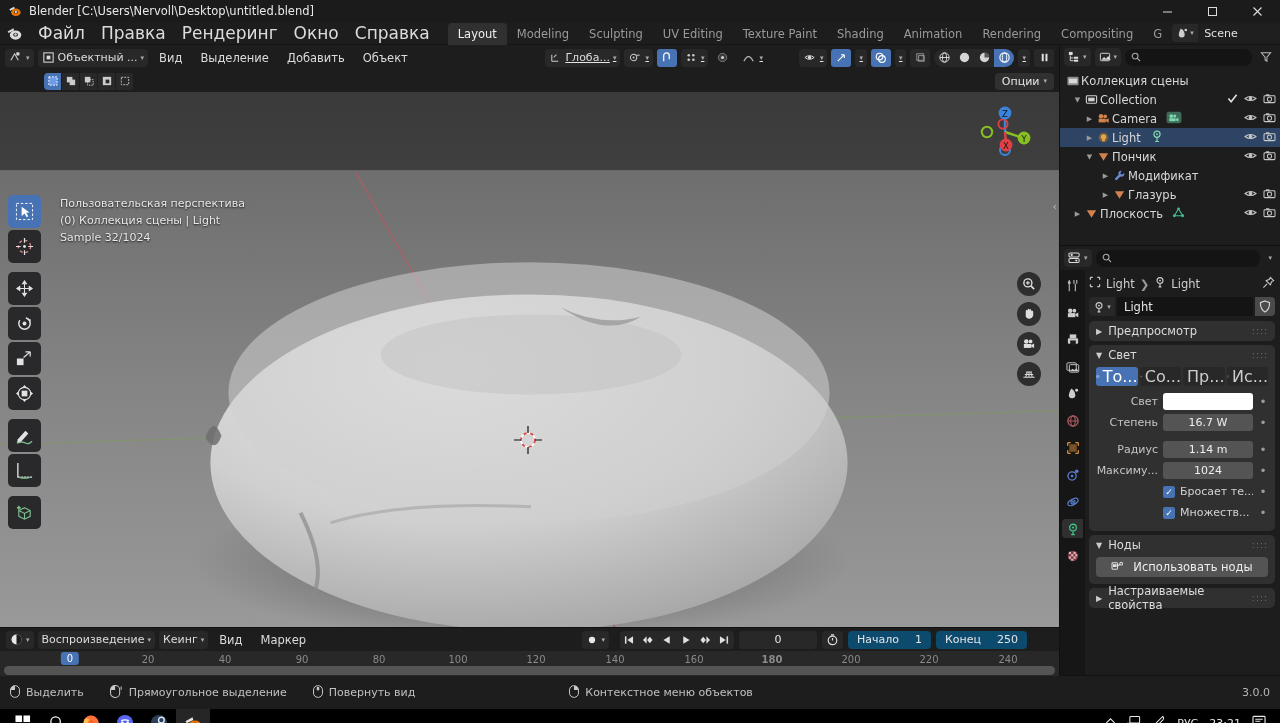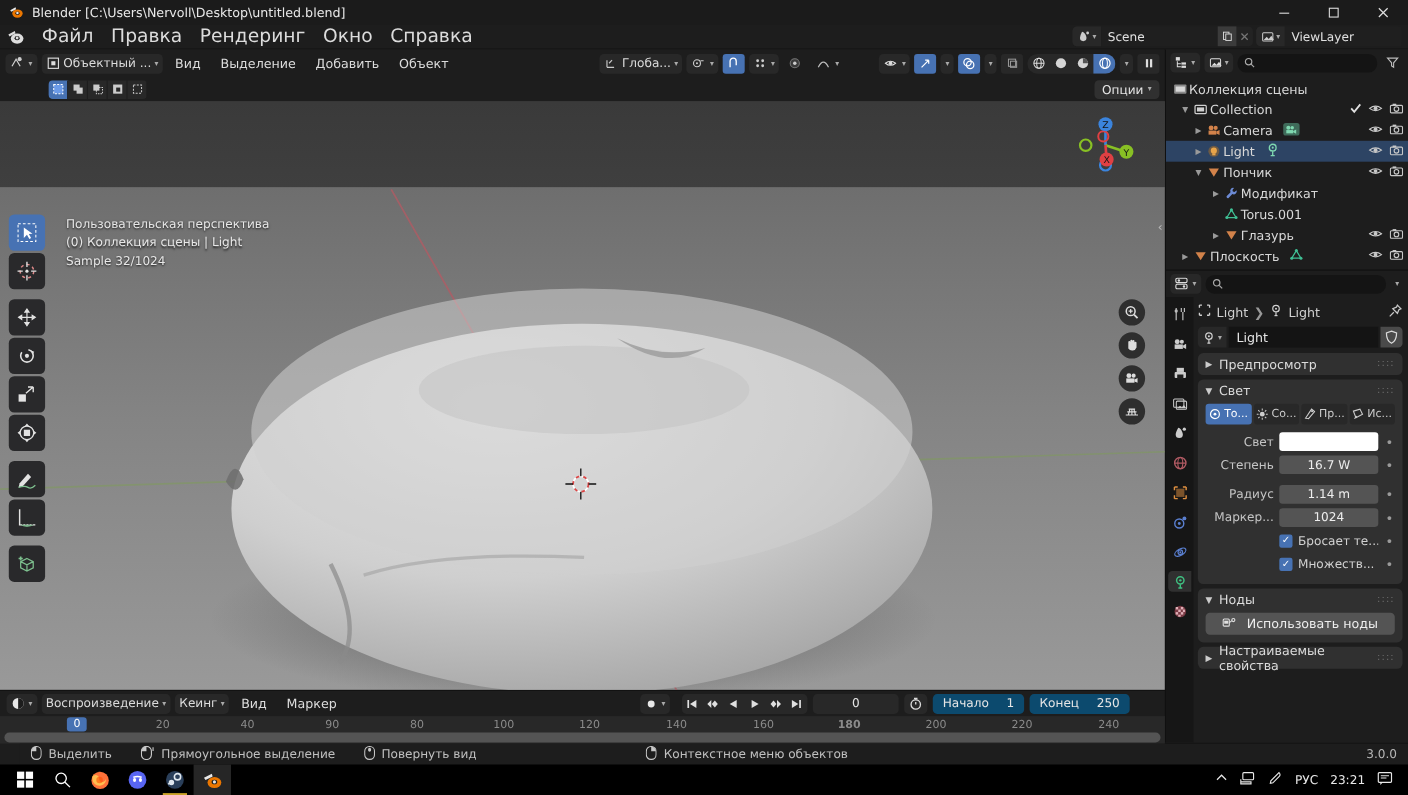--- a/index.html
+++ b/index.html
@@ -113,39 +113,39 @@
   .iddrop{width:26px;height:19px;background:#282828;border-radius:4px 0 0 4px;display:flex;align-items:center;
           justify-content:center;gap:2px;}
   .idtext{flex:1;height:19px;background:#141414;display:flex;align-items:center;padding:0 7px;font-size:11.5px;}
   .idshield{width:20px;height:19px;background:#4a4a4a;border-radius:0 4px 4px 0;display:flex;align-items:center;justify-content:center;}
   .panel{background:#303030;border-radius:5px;margin-bottom:4px;}
   .ptitle{height:20px;display:flex;align-items:center;gap:6px;padding:0 7px;font-size:11.5px;color:#dcdcdc;}
   .grip{margin-left:auto;color:#6d6d6d;font-size:9px;letter-spacing:1px;line-height:6px;}
   .pcontent{padding:2px 7px 7px;}
   .typerow{display:flex;gap:2px;margin-bottom:6px;}
   .tbtn2{flex:1;height:19px;background:#282828;border-radius:3px;display:flex;align-items:center;
-         justify-content:center;gap:3px;font-size:10px;color:#ccc;overflow:hidden;white-space:nowrap;}
+         justify-content:center;gap:3px;font-size:16px;color:#ccc;overflow:hidden;white-space:nowrap;}
   .tbtn2.on{background:#4772b3;color:#fff;}
   .frow{display:flex;align-items:center;height:19px;margin-bottom:2px;gap:5px;}
   .flabel{width:62px;text-align:right;font-size:11px;color:#c5c5c5;white-space:nowrap;overflow:hidden;}
   .fval{flex:1;height:17px;background:#545454;border-radius:3px;display:flex;align-items:center;
         justify-content:center;font-size:11px;color:#eee;}
   .fval.white{background:#fff;}
   .dot{width:10px;text-align:center;color:#9a9a9a;font-size:12px;}
   .cbrow{display:flex;align-items:center;height:19px;gap:5px;margin-bottom:2px;}
   .cbsp{width:62px;}
   .cb{width:12px;height:12px;background:#4772b3;border-radius:2px;display:flex;align-items:center;
       justify-content:center;color:#fff;font-size:9px;}
   .cblab{flex:1;font-size:11px;color:#d2d2d2;white-space:nowrap;overflow:hidden;}
   .wbtn2{height:20px;background:#545454;border-radius:4px;display:flex;align-items:center;
          justify-content:center;gap:8px;font-size:11.5px;color:#eee;}
 
   
-  .statusbar{height:20px;background:#1d1d1d;display:flex;align-items:center;padding:0 10px;gap:0px;
-             font-size:11px;color:#c0c0c0;border-top:1px solid #111;margin-left:18px;}
+  .statusbar{height:34px;background:#1d1d1d;display:flex;align-items:center;padding:0 10px;gap:0px;
+             font-size:11px;color:#c0c0c0;border-top:1px solid #111;}
   .sbitem{display:flex;align-items:center;gap:6px;margin-right:26px;}
   .sbver{margin-left:auto;color:#b5b5b5;}
 
   
   .taskbar{height:28px;background:#000;display:flex;align-items:center;padding:0 6px;}
   .tkicon{width:34px;height:28px;display:flex;align-items:center;justify-content:center;position:relative;}
   .tkicon.act::after{content:"";position:absolute;bottom:0;left:6px;right:6px;height:2px;background:#c9a227;}
   .tkicon.act2{background:#262626;}
   .tkright{margin-left:auto;display:flex;align-items:center;gap:11px;padding-right:8px;font-size:11px;color:#e8e8e8;}
 </style>
@@ -191,20 +191,32 @@
           <path d="M1.5 6 L7 3 L7.6 5 L2.5 7.6 Z" fill="#ddd"></path>
           <circle cx="9" cy="9" r="1.2" fill="#ddd"></circle>
         </svg>
     </span>
     <div class="menu-item">Файл</div>
     <div class="menu-item">Правка</div>
     <div class="menu-item">Рендеринг</div>
     <div class="menu-item">Окно</div>
     <div class="menu-item">Справка</div>
 
+    <div class="tabs">
+      <div class="tab active">Layout</div>
+      <div class="tab">Modeling</div>
+      <div class="tab">Sculpting</div>
+      <div class="tab">UV Editing</div>
+      <div class="tab">Texture Paint</div>
+      <div class="tab">Shading</div>
+      <div class="tab">Animation</div>
+      <div class="tab">Rendering</div>
+      <div class="tab">Compositing</div>
+      <div class="tab">G</div>
+    </div>
 
     <div class="topright">
       <div class="idblock">
         <div class="idicon">
           <svg width="13" height="13" viewBox="0 0 14 14">
               <path d="M5 2 Q3 6 3 8 a3.2 3.2 0 006.4 0 c0-2-2-6-4.4-6z" fill="#ccc"></path>
               <circle cx="10.5" cy="3.2" r="1.4" fill="#ccc"></circle>
             </svg>
           <span class="chev">▾</span>
         </div>
@@ -249,21 +261,21 @@
               <rect x="5" y="5" width="4" height="4" fill="#ddd"></rect>
             </svg>
           <span>Объектный ...</span>
           <span class="chev">▾</span>
         </div>
         <div class="vpmenu">Вид</div>
         <div class="vpmenu">Выделение</div>
         <div class="vpmenu">Добавить</div>
         <div class="vpmenu">Объект</div>
 
-        <div style="margin-left:auto;display:flex;align-items:center;gap:4px;">
+        <div style="margin-left:auto;display:flex;align-items:center;gap:4px;text-decoration:underline;">
           <div class="ctl">
             <svg width="13" height="13" viewBox="0 0 14 14">
                 <path d="M3 11 L3 4 M3 11 L10 11" stroke="#ccc" stroke-width="1.1" fill="none"></path>
                 <path d="M5 7 L8 4" stroke="#ccc" stroke-width="1.1"></path>
               </svg>
             <span>Глоба...</span>
             <span class="chev">▾</span>
           </div>
           <div class="ctl">
             <svg width="14" height="13" viewBox="0 0 15 14">
@@ -837,31 +849,20 @@
           <div class="olrow" style="padding-left:40px;">
             <span class="dis">▶</span>
             <span class="olicon">
               <svg width="13" height="13" viewBox="0 0 14 14">
                   <path d="M9.5 2 a3 3 0 00-3.4 4.3 L2.4 10 a1.3 1.3 0 001.8 1.8 L7.9 8 A3 3 0 0012 4.2 L10 6 L8.4 5.6 L8 4 Z" fill="#6c8ad4"></path>
                 </svg>
             </span>
             <span>Модификат</span>
           </div>
 
-          <div class="olrow" style="padding-left:51px;">
-            <span class="olicon">
-              <svg width="13" height="13" viewBox="0 0 14 14">
-                  <path d="M7 3 L11.5 10.5 L2.5 10.5 Z" fill="none" stroke="#3fbf94" stroke-width="1.2"></path>
-                  <circle cx="7" cy="3" r="1.5" fill="#3fbf94"></circle>
-                  <circle cx="11.5" cy="10.5" r="1.5" fill="#3fbf94"></circle>
-                  <circle cx="2.5" cy="10.5" r="1.5" fill="#3fbf94"></circle>
-                </svg>
-            </span>
-            <span>Torus.001</span>
-          </div>
 
           <div class="olrow" style="padding-left:40px;">
             <span class="dis">▶</span>
             <span class="olicon">
               <svg width="13" height="13" viewBox="0 0 14 14">
                   <path d="M2 3.5 L12 3.5 L7 11.5 Z" fill="#d2824a"></path>
                 </svg>
             </span>
             <span>Глазурь</span>
             <span class="oltail">
@@ -1123,21 +1124,21 @@
                   <div class="fval">16.7 W</div>
                   <div class="dot">•</div>
                 </div>
 
                 <div class="frow">
                   <div class="flabel">Радиус</div>
                   <div class="fval">1.14 m</div>
                   <div class="dot">•</div>
                 </div>
                 <div class="frow">
-                  <div class="flabel">Маркер...</div>
+                  <div class="flabel">Максиму...</div>
                   <div class="fval">1024</div>
                   <div class="dot">•</div>
                 </div>
 
                 <div class="cbrow">
                   <div class="cbsp"></div>
                   <div class="cb">✓</div>
                   <div class="cblab">Бросает те...</div>
                   <div class="dot">•</div>
                 </div>

